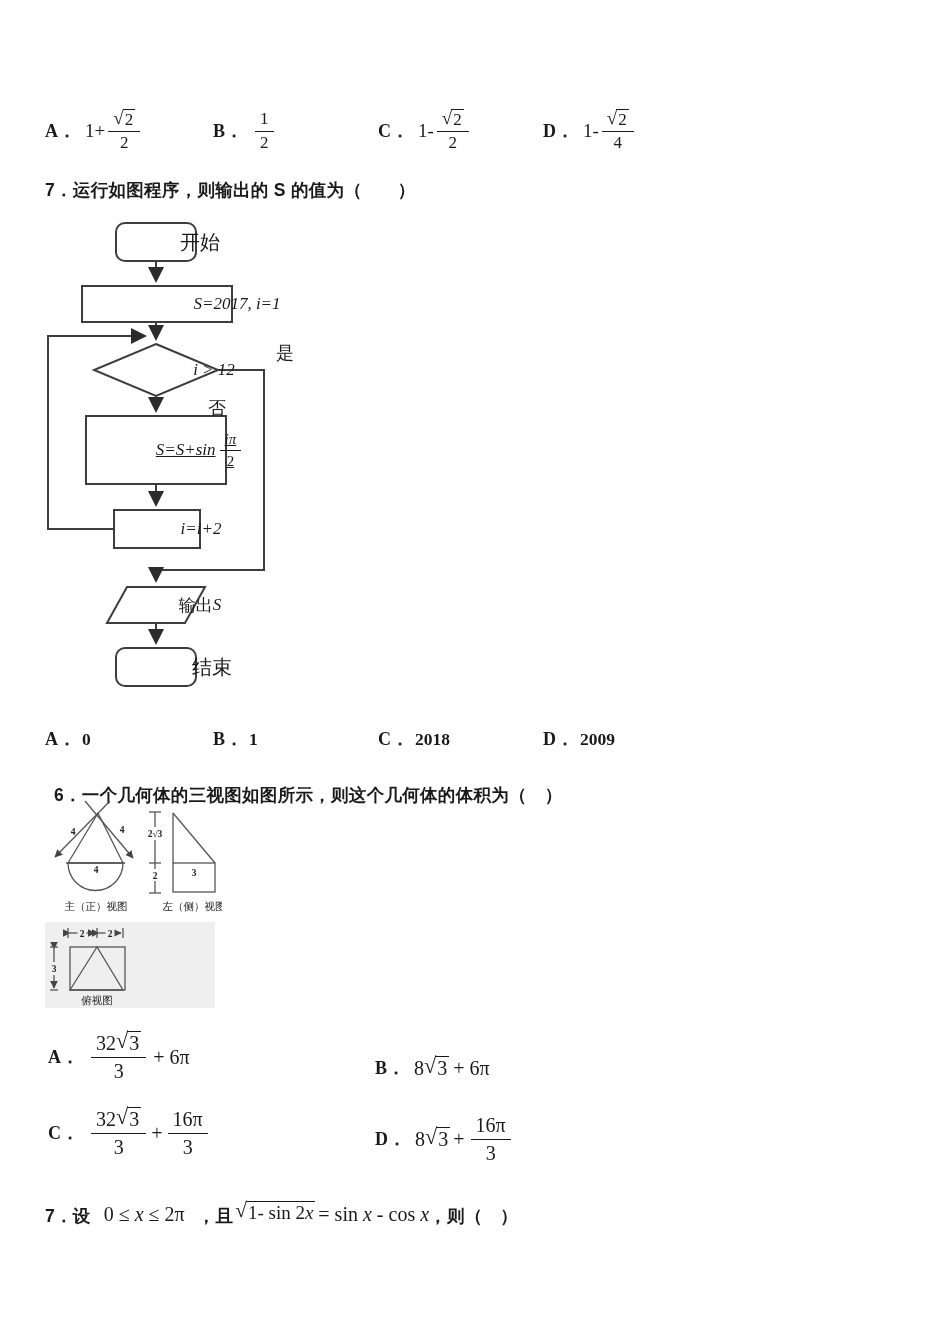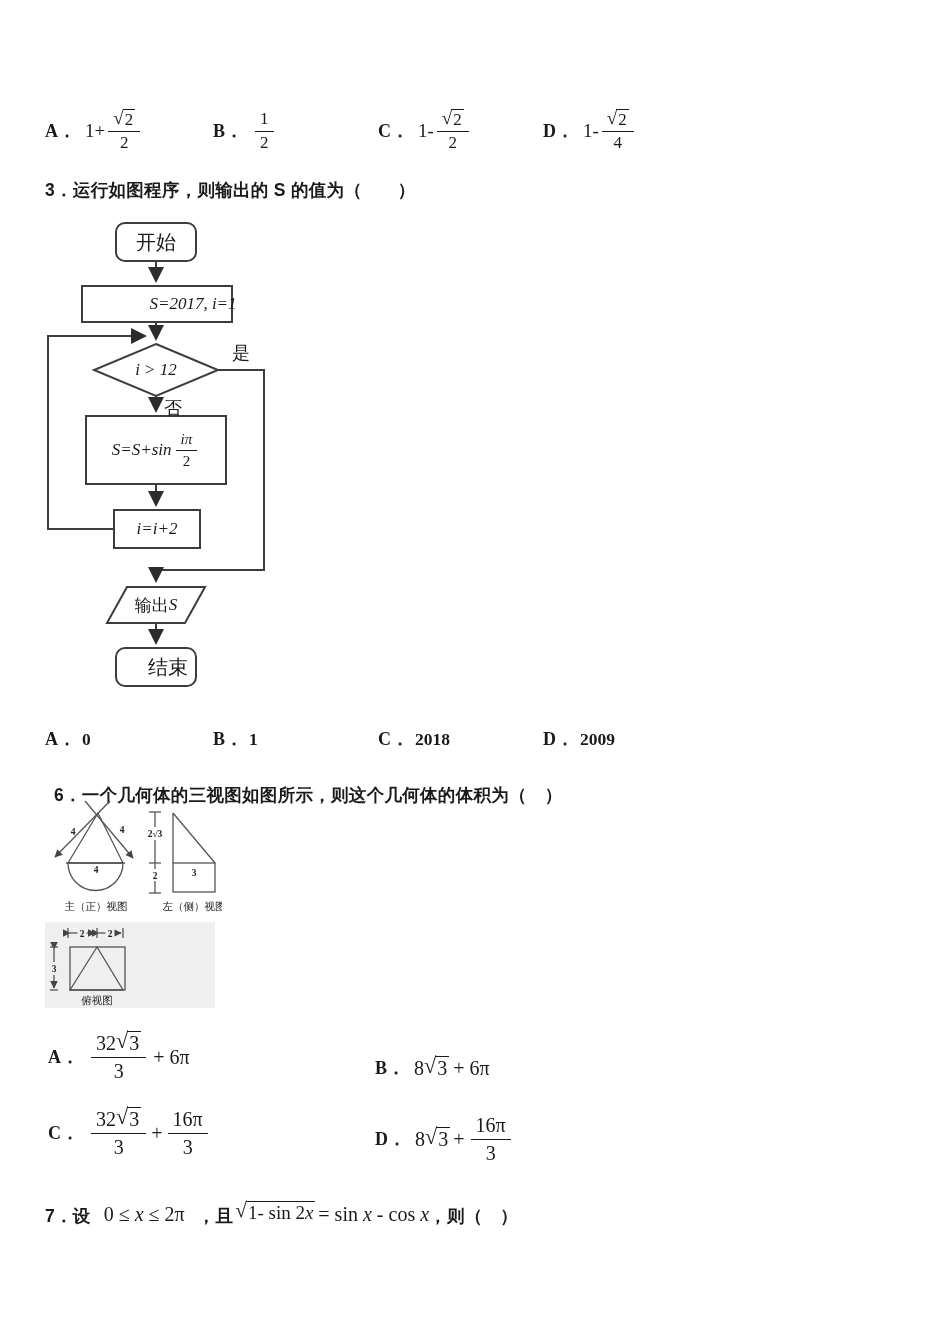--- a/index.html
+++ b/index.html
@@ -15,21 +15,21 @@
   .math{font-family:"Liberation Serif",serif;font-size:19px;}
   .mi{font-style:italic;}
   .frac{display:inline-flex;flex-direction:column;align-items:center;text-align:center;
         font-family:"Liberation Serif",serif;line-height:1.2;margin:0 3px;}
   .frac > .num{display:inline-flex;align-items:flex-end;justify-content:center;
         border-bottom:1.5px solid #1a1a1a;padding:0 5px 2px;}
   .frac > .den{padding-top:1px;}
   .sq{display:inline-flex;align-items:flex-start;}
   .sq > .sym{line-height:1;font-size:1.12em;transform:translateY(-.04em);}
   .sq > .rad{border-top:1.4px solid #1a1a1a;line-height:1.15;padding:0 2px;margin-left:-1px;}
-  .fc-text{position:absolute;display:flex;align-items:center;justify-content:center;text-align:center;}
+  .fc-text{position:absolute;display:flex;align-items:center;justify-content:center;text-align:center;margin-left:44px;}
   .fc-it{font-family:"Liberation Serif",serif;font-style:italic;}
   .cjk{font-family:"Liberation Sans",sans-serif;}
   svg{display:block;}
 </style>
 </head>
 <body>
 
 <div class="abs mrow" style="left:45px;top:98px;height:66px;">
   <span class="mlabel">A．</span>
   <span class="math">1+</span>
@@ -73,21 +73,21 @@
     <span class="num">
         <span class="sq">
           <span class="sym">√</span>
           <span class="rad">2</span>
         </span>
       </span>
     <span class="den">4</span>
   </span>
 </div>
 
-<div class="abs qtitle cjk" style="left:45px;top:178px;">3．运行如图程序，则输出的 S 的值为（　　）</div>
+<div class="abs qtitle cjk" style="left:45px;top:178px;">7．运行如图程序，则输出的 S 的值为（　　）</div>
 
 <div class="abs" style="left:40px;top:218px;width:270px;height:482px;">
   <svg width="270" height="482" viewBox="0 0 270 482">
     <defs>
       <marker id="fa" markerWidth="9" markerHeight="9" refX="6.5" refY="4" orient="auto">
         <path d="M0,0 L8,4 L0,8 Z" fill="#2c2c2c"></path>
       </marker>
     </defs>
     <g stroke="#3d3d3d" stroke-width="2" fill="none">
       <line x1="116" y1="43" x2="116" y2="62" marker-end="url(#fa)"></line>
@@ -101,24 +101,24 @@
       <rect x="42" y="68" width="150" height="36" fill="#ffffff"></rect>
       <polygon points="116,126 178,152 116,178 54,152" fill="#ffffff"></polygon>
       <rect x="46" y="198" width="140" height="68" fill="#ffffff"></rect>
       <rect x="74" y="292" width="86" height="38" fill="#ffffff"></rect>
       <polygon points="87,369 165,369 145,405 67,405" fill="#ffffff"></polygon>
       <rect x="76" y="430" width="80" height="38" rx="9" fill="#ffffff"></rect>
     </g>
   </svg>
   <div class="fc-text cjk" style="left:76px;top:5px;width:80px;height:38px;font-size:20px;">开始</div>
   <div class="fc-text fc-it" style="left:42px;top:68px;width:150px;height:36px;font-size:17px;padding-left:36px;">S=2017, i=1</div>
-  <div class="fc-text fc-it" style="left:66px;top:139px;width:100px;height:26px;font-size:17px;">i &gt; 12</div>
+  <div class="fc-text fc-it" style="left:80px;top:139px;width:100px;height:26px;font-size:17px;">i &gt; 12</div>
   <div class="fc-text cjk" style="left:186px;top:122px;width:30px;height:26px;font-size:18px;">是</div>
   <div class="fc-text cjk" style="left:120px;top:178px;width:26px;height:24px;font-size:18px;">否</div>
-  <div class="fc-text" style="left:46px;top:198px;width:140px;height:68px;">
+  <div class="fc-text" style="left:46px;top:198px;width:140px;height:68px;text-decoration:underline;">
     <span class="fc-it" style="font-size:17px;">S=S+sin</span>
     <span class="frac" style="font-size:15px;margin-left:4px;">
       <span class="num fc-it">iπ</span>
       <span class="den" style="font-style:normal;font-family:'Liberation Serif',serif;">2</span>
     </span>
   </div>
   <div class="fc-text fc-it" style="left:74px;top:292px;width:86px;height:38px;font-size:17px;">i=i+2</div>
   <div class="fc-text" style="left:67px;top:369px;width:98px;height:36px;">
     <span class="cjk" style="font-size:17px;">输出</span>
     <span class="fc-it" style="font-size:17px;">S</span>

